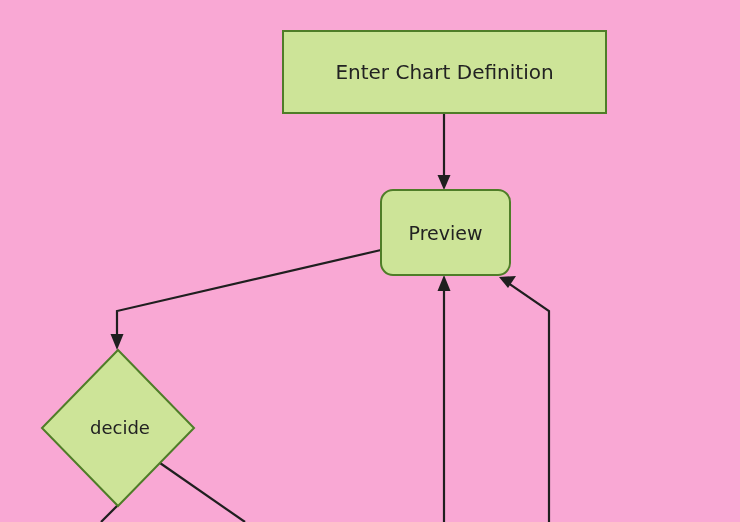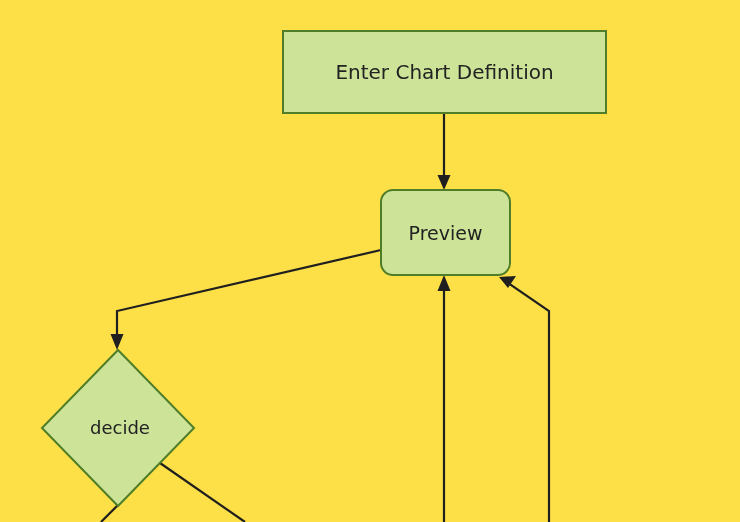--- a/index.html
+++ b/index.html
@@ -4,21 +4,21 @@
 <style>
   html, body {
     margin: 0;
     padding: 0;
     background: #ffffff;
   }
   #canvas {
     position: relative;
     width: 740px;
     height: 522px;
-    background: #fde047;
+    background: #f9a8d4;
     overflow: hidden;
     font-family: "DejaVu Sans", "Liberation Sans", sans-serif;
   }
   #flow-svg {
     position: absolute;
     top: 0;
     left: 0;
     width: 740px;
     height: 522px;
     display: block;

